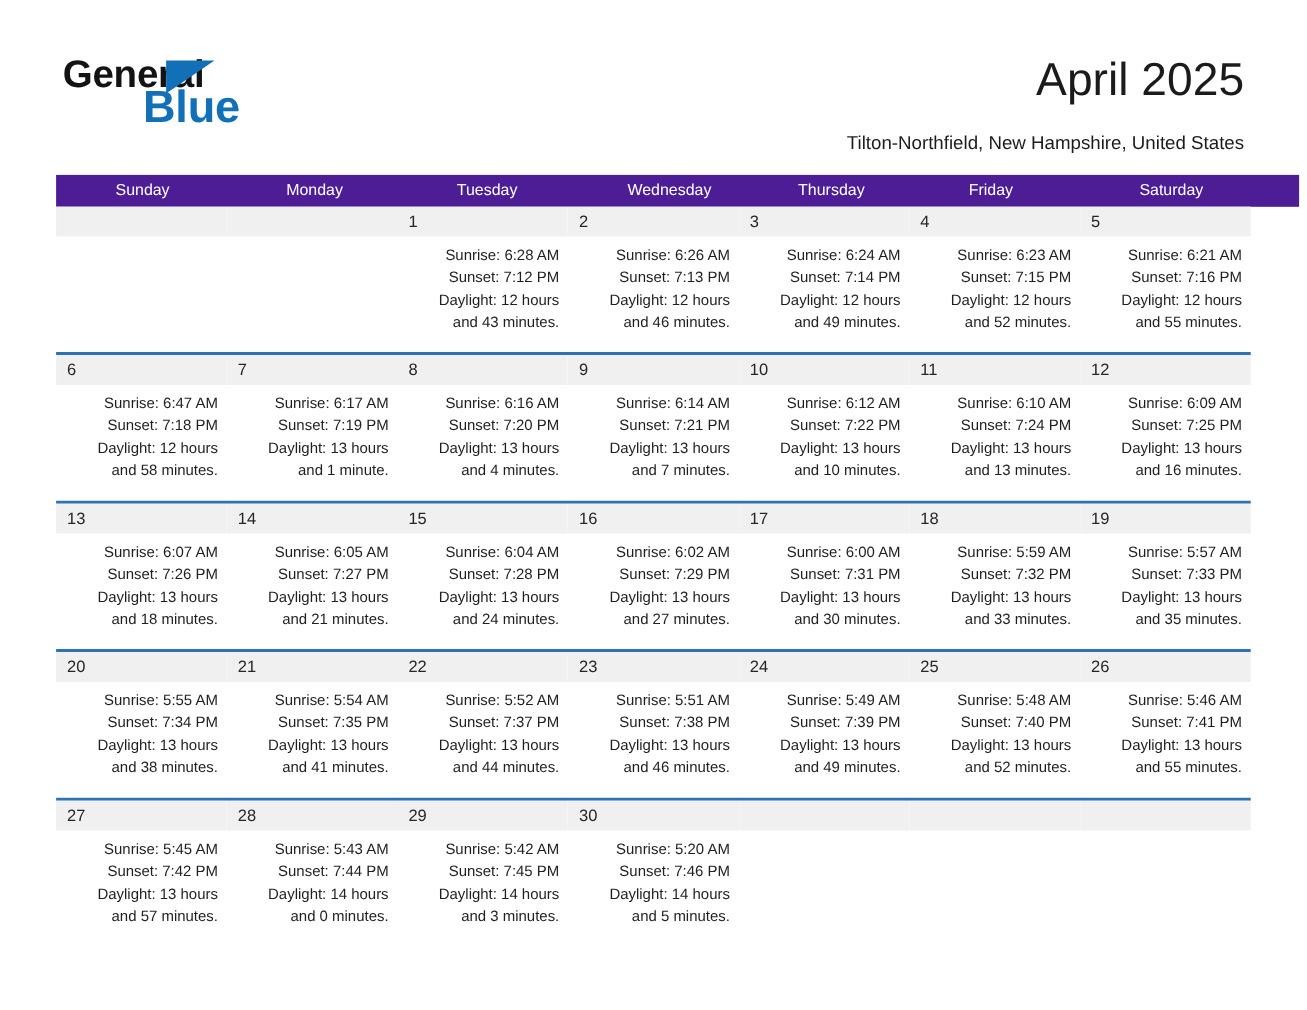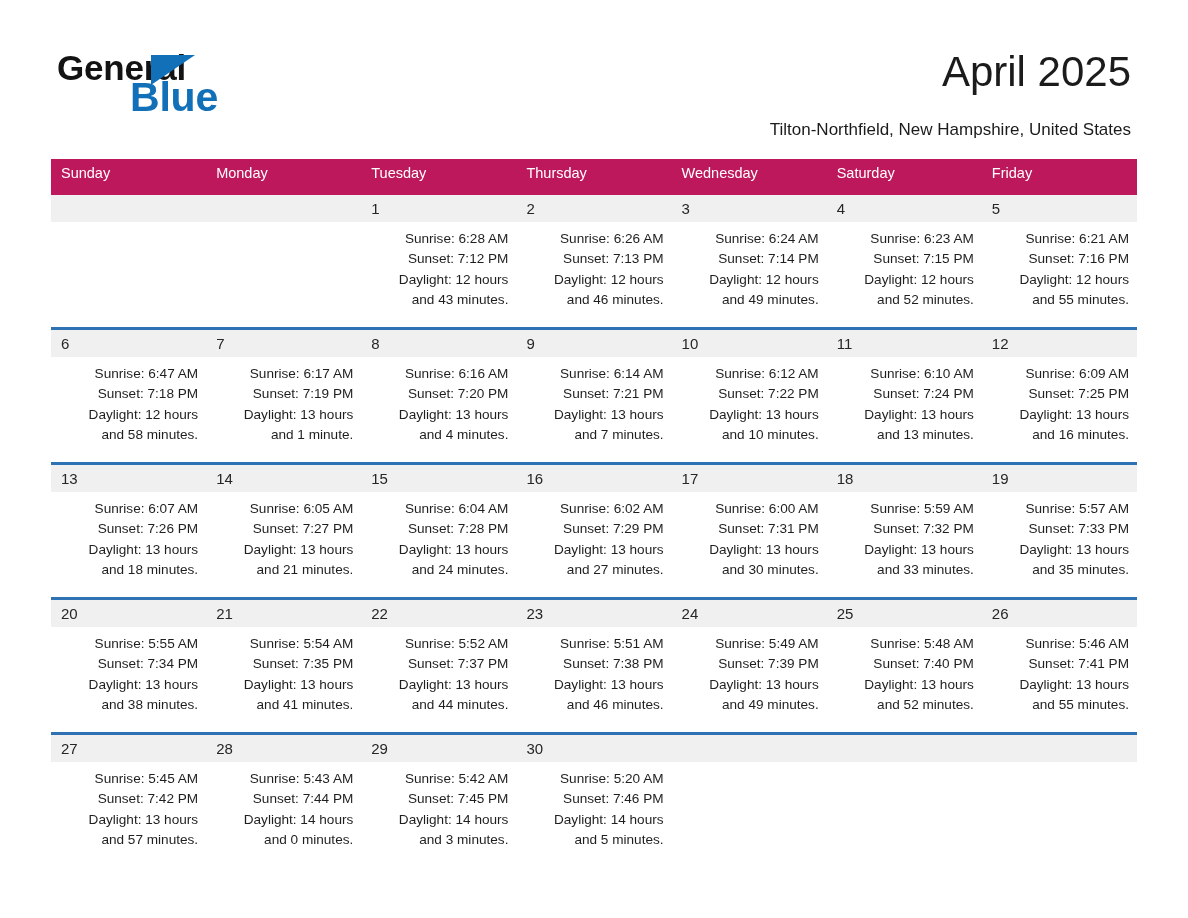--- a/index.html
+++ b/index.html
@@ -96,22 +96,23 @@
   .calendar {
     position: absolute;
     left: 51px;
     top: 159px;
     width: 1086px;
   }
 
   .cal-head {
     display: flex;
     width: 100%;
-    background: #be185d;
-    height: 36px;
+    background: #4c1d95;
+    height: 29px;
+    padding-left: 44px;
   }
   .cal-head .dow {
     flex: 1 1 0;
     min-width: 0;
     color: #ffffff;
     font-size: 14.5px;
     line-height: 29px;
     padding-left: 10px;
     box-sizing: border-box;
     white-space: nowrap;
@@ -178,24 +179,24 @@
 
     <div class="month-title">April 2025</div>
     <div class="location-title">Tilton-Northfield, New Hampshire, United States</div>
   </div>
 
   <div class="calendar">
     <div class="cal-head">
       <div class="dow">Sunday</div>
       <div class="dow">Monday</div>
       <div class="dow">Tuesday</div>
+      <div class="dow">Wednesday</div>
       <div class="dow">Thursday</div>
-      <div class="dow">Wednesday</div>
+      <div class="dow">Friday</div>
       <div class="dow">Saturday</div>
-      <div class="dow">Friday</div>
     </div>
 
     <div id="weeks-host">
         <div class="week">
           <div class="daycell empty">
             <div class="datenum"></div>
           </div>
           <div class="daycell empty">
             <div class="datenum"></div>
           </div>

